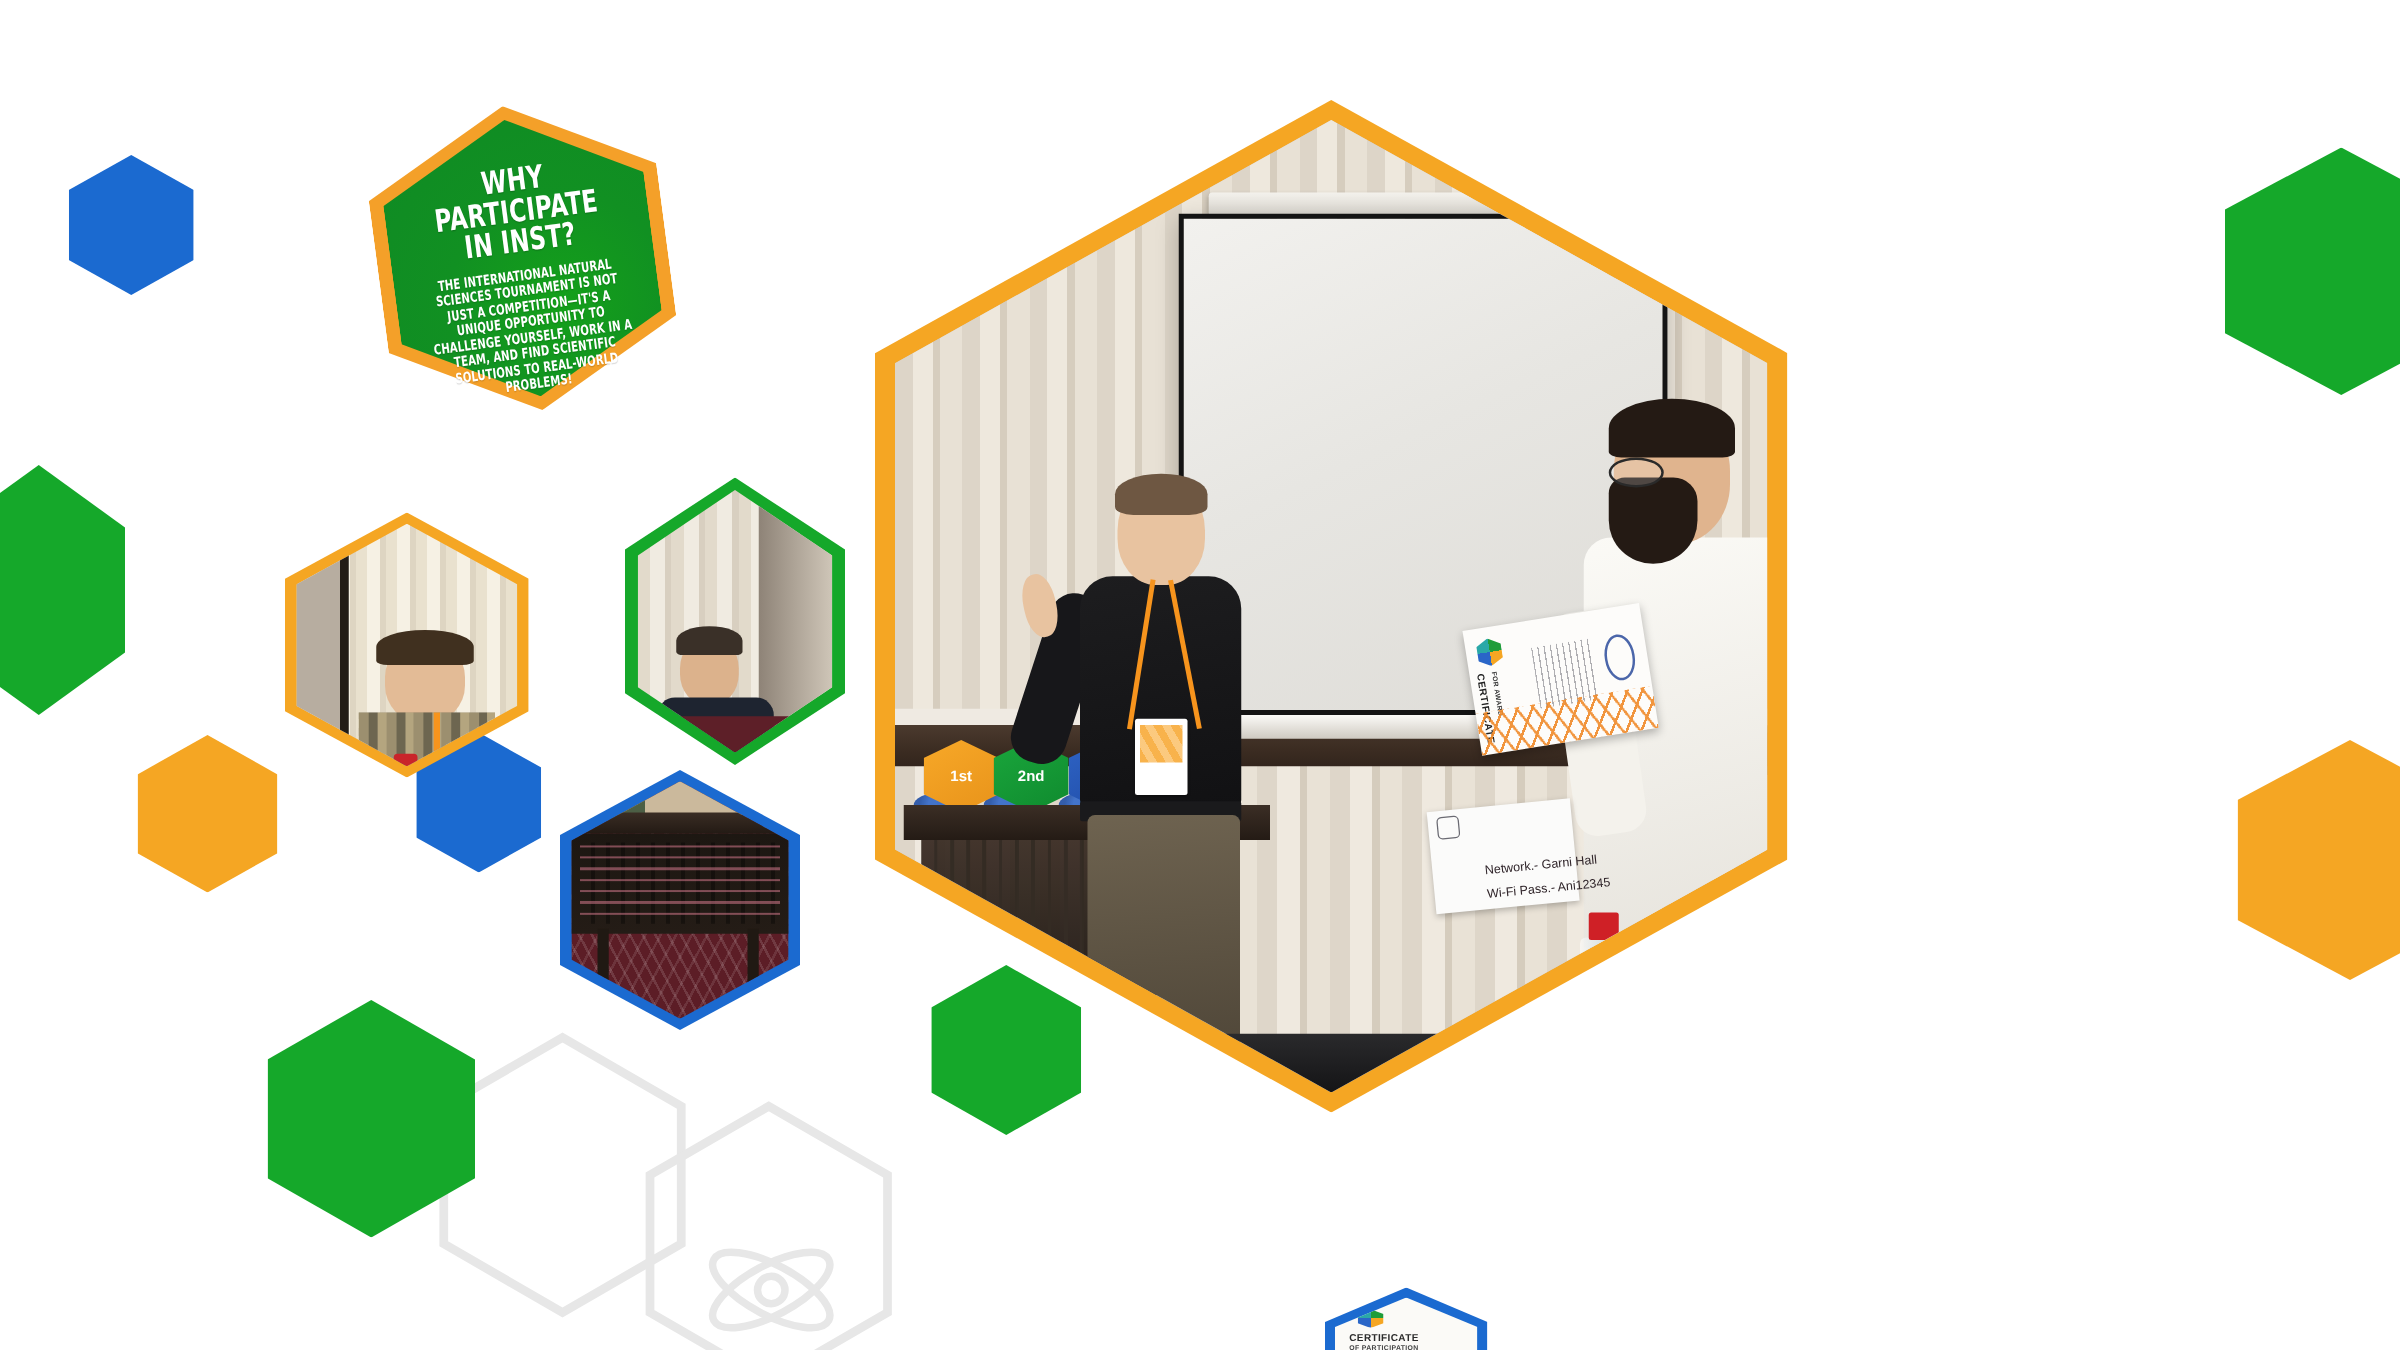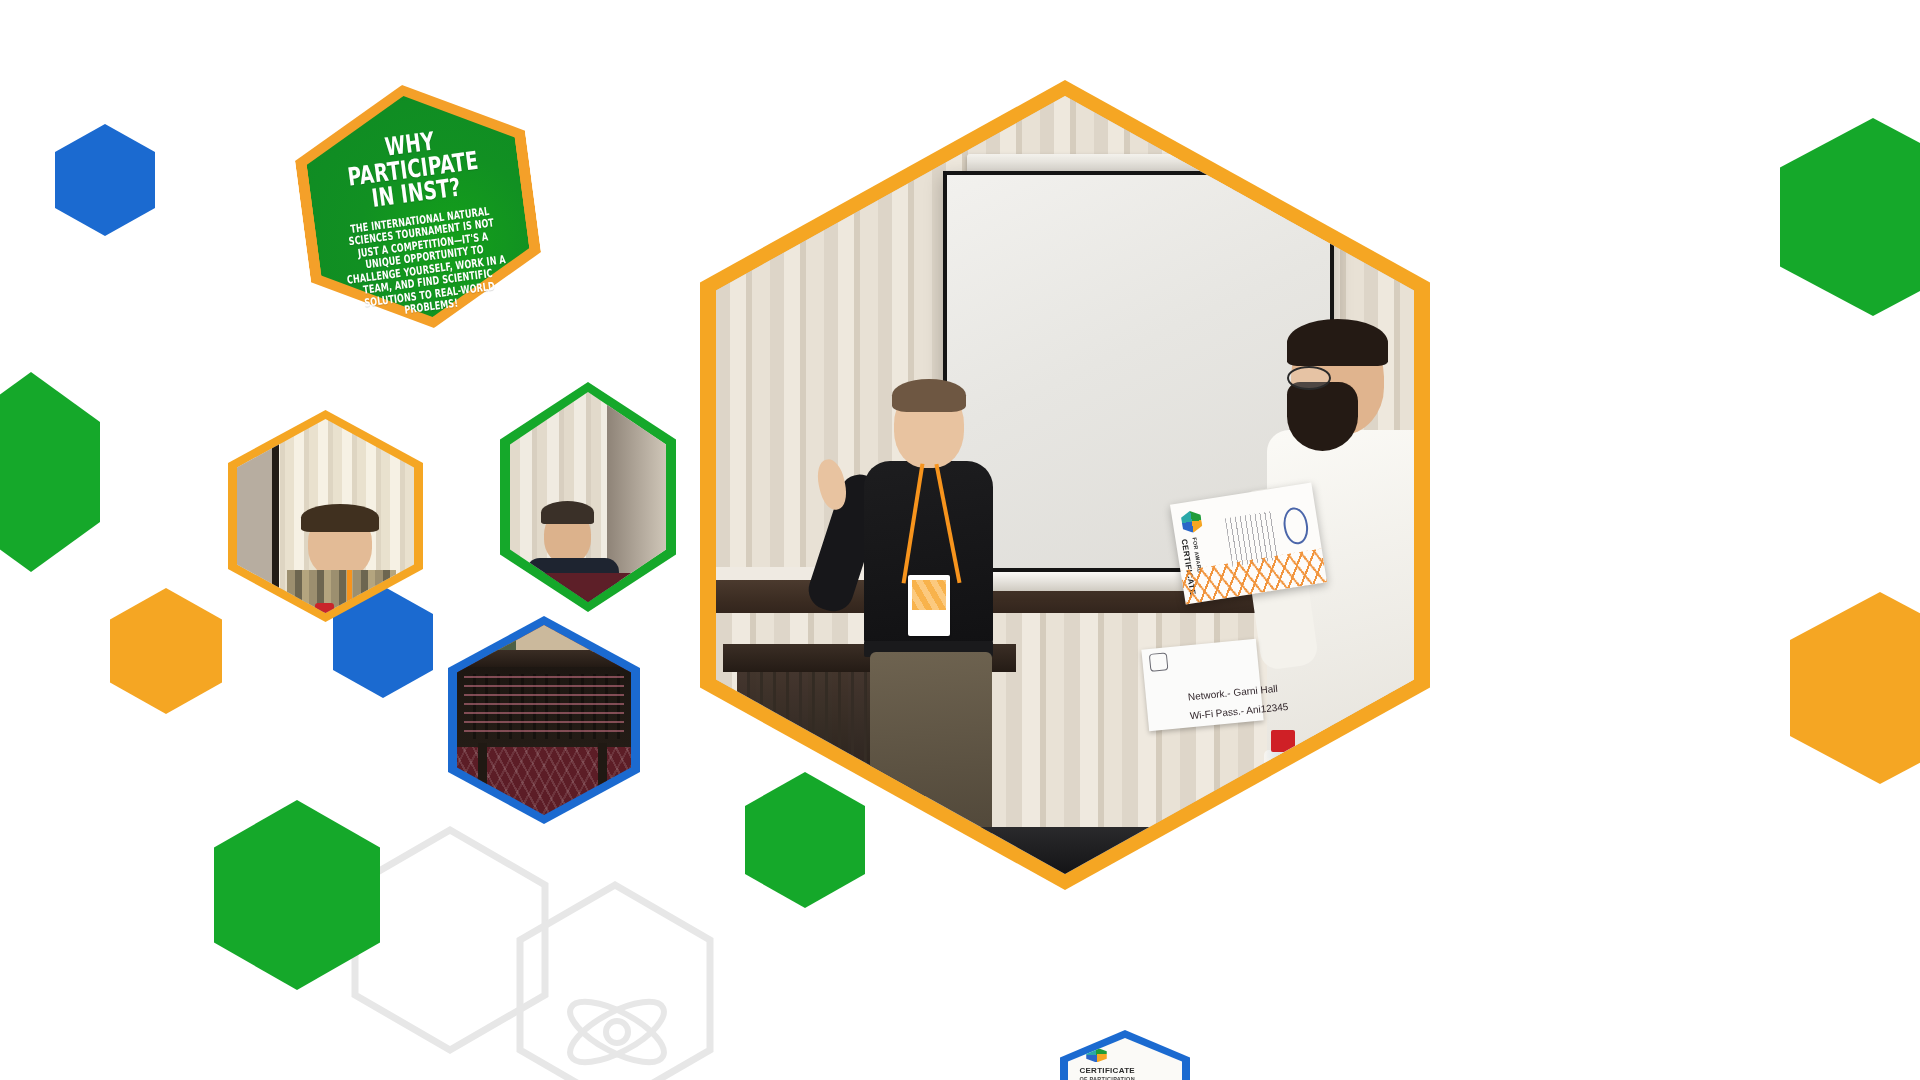--- a/index.html
+++ b/index.html
@@ -342,20 +342,34 @@
 
         <div class="wall-upper"></div>
         <div class="rail-white"></div>
         <div class="chair-rail"></div>
         <div class="wall-lower"></div>
 
         <div class="screen-case"></div>
         <div class="screen"></div>
         <div class="screen-bar"></div>
 
+        <div class="awards">
+          <div class="ribbon r1"></div>
+          <div class="ribbon r2"></div>
+          <div class="ribbon r3"></div>
+          <div class="award a1">
+            <span>1st</span>
+          </div>
+          <div class="award a2">
+            <span>2nd</span>
+          </div>
+          <div class="award a3">
+            <span>3rd</span>
+          </div>
+        </div>
         <div class="table"></div>
         <div class="table-legs"></div>
 
         <div class="presenter">
           <div class="p-arm"></div>
           <div class="p-torso"></div>
           <div class="p-hand"></div>
           <div class="p-head"></div>
           <div class="p-hair"></div>
           <div class="p-lanyard-l"></div>

